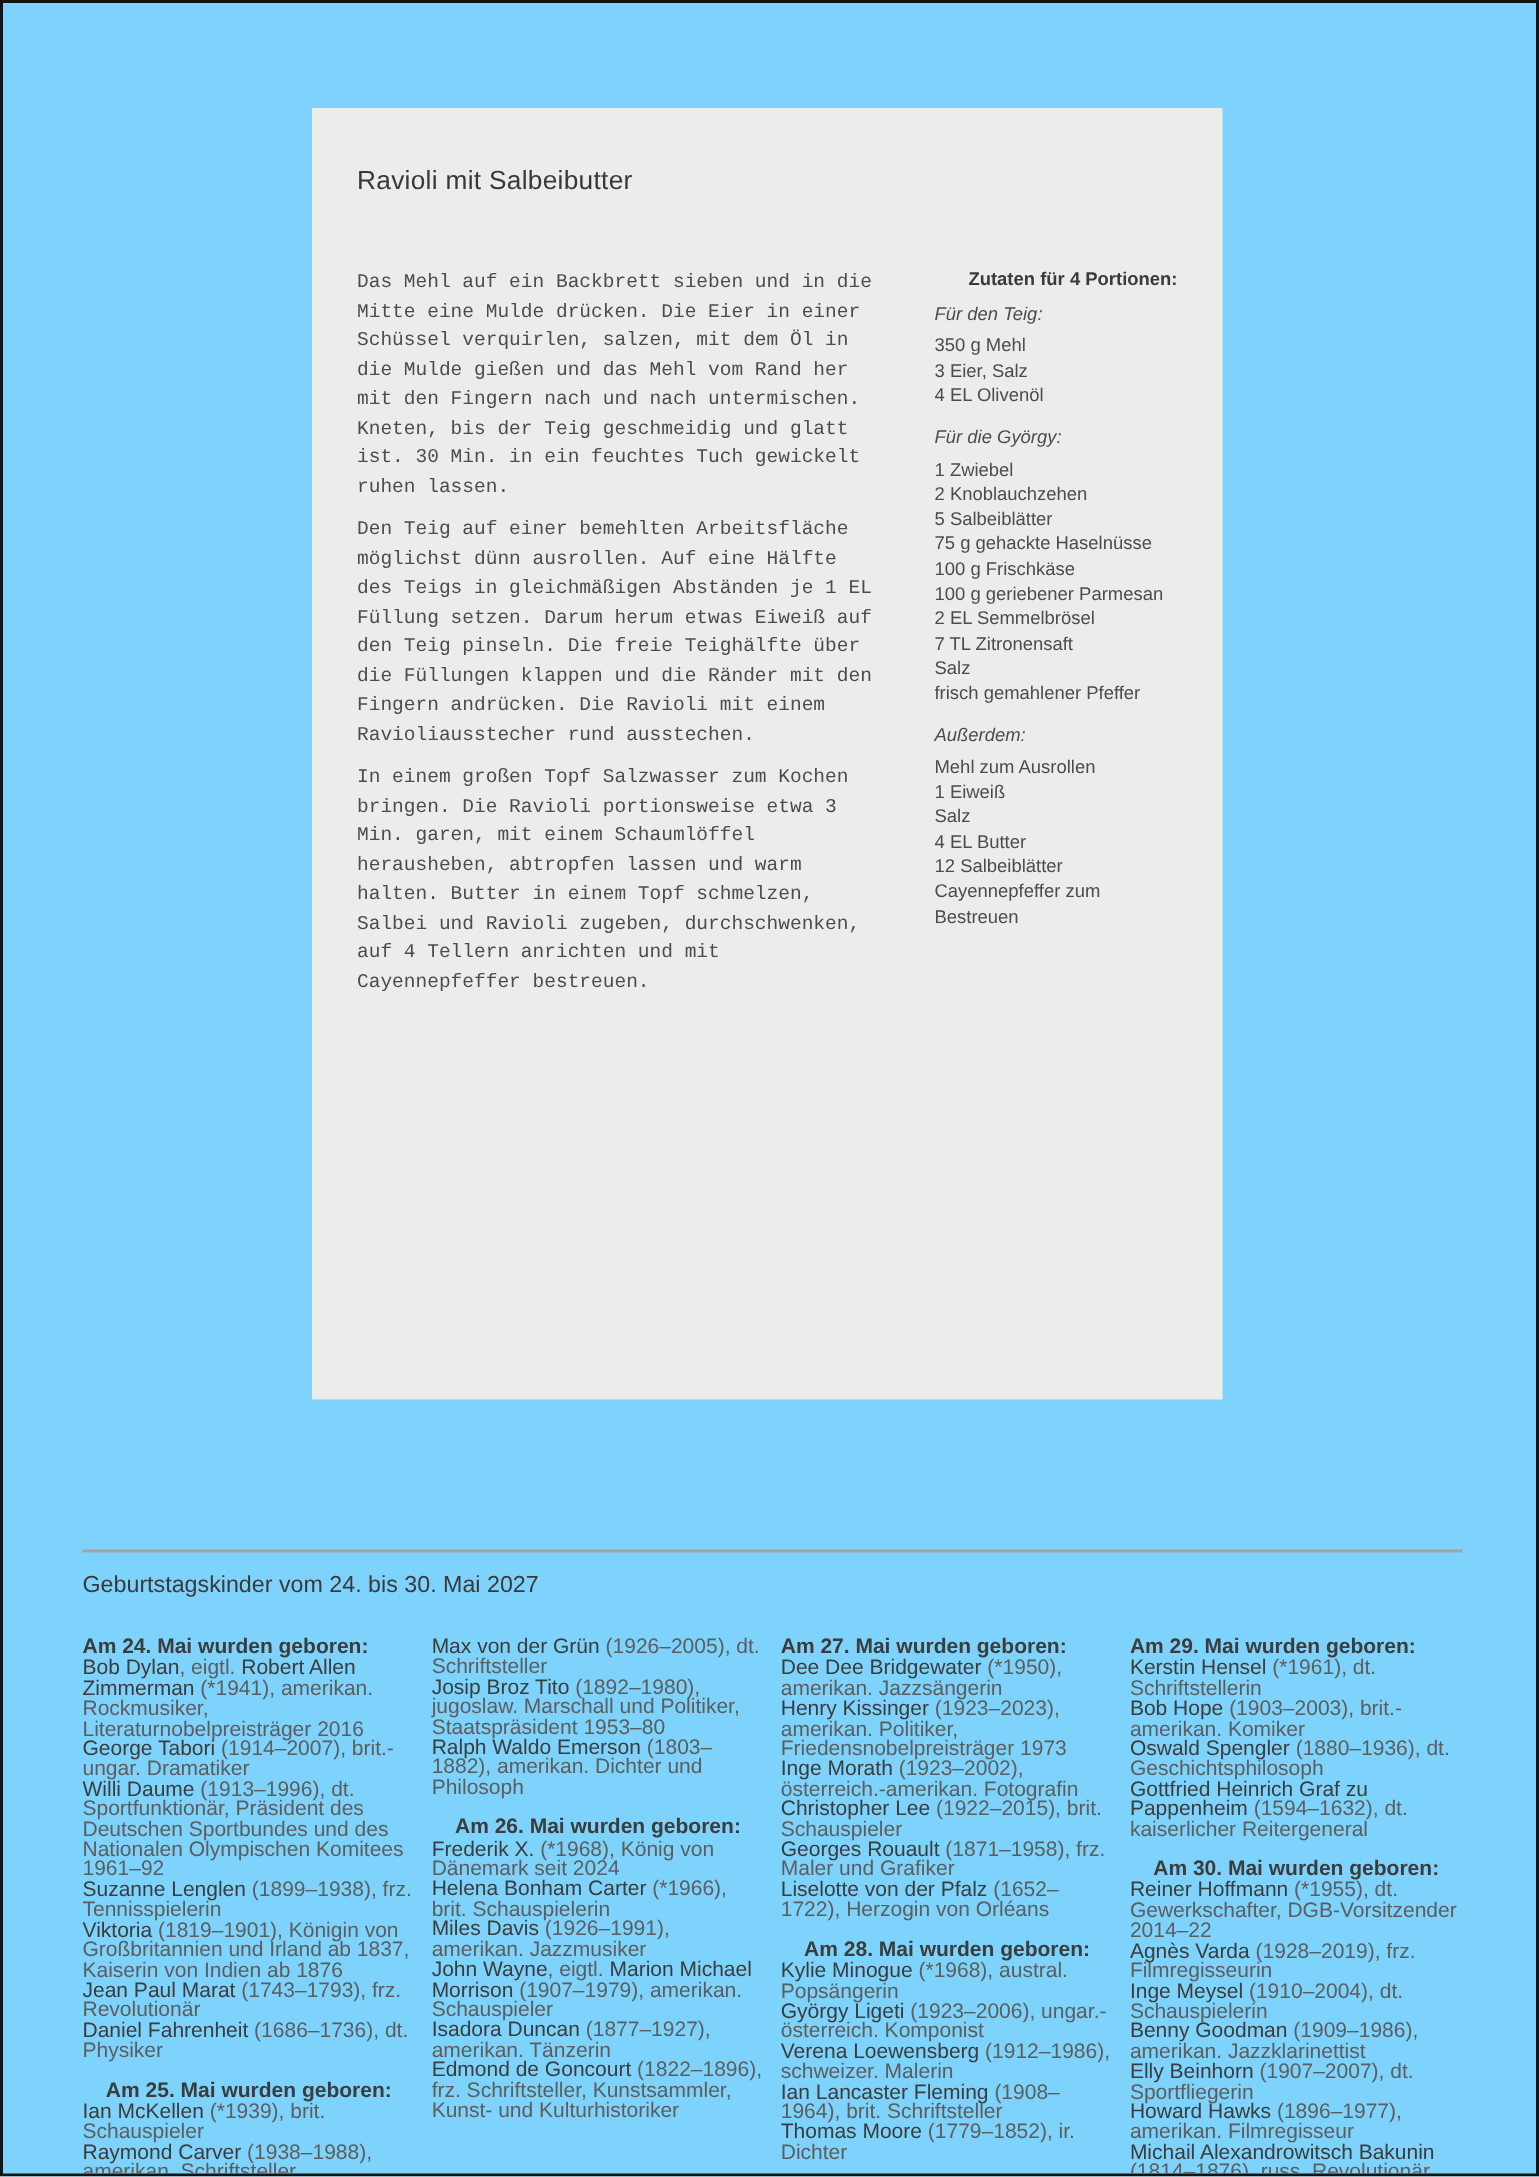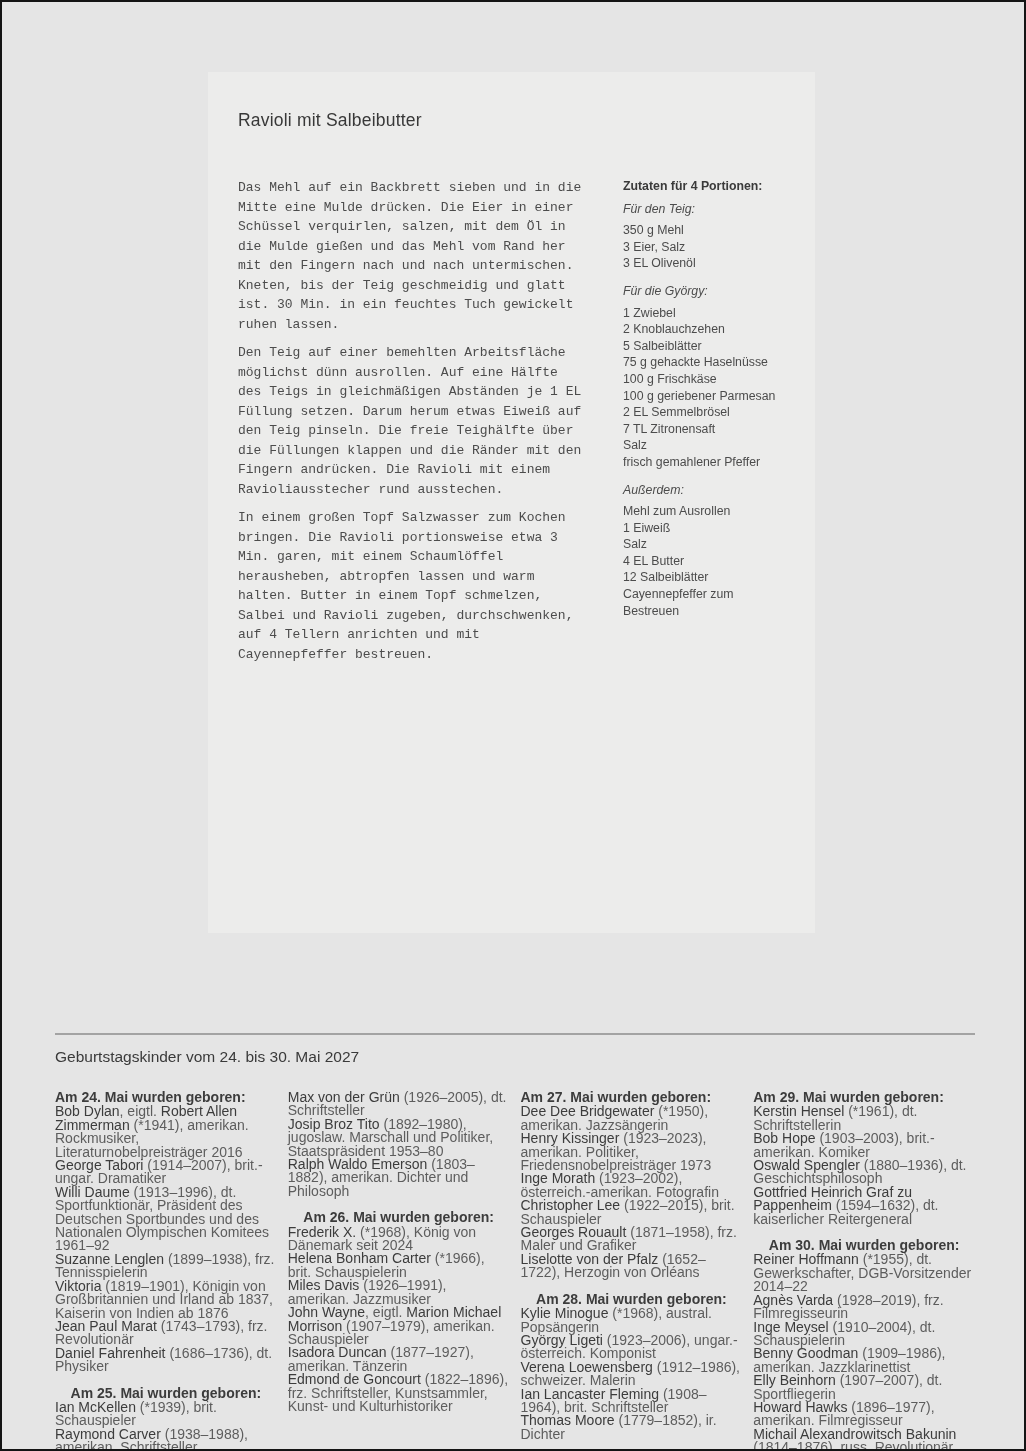--- a/index.html
+++ b/index.html
@@ -1,20 +1,20 @@
 <!DOCTYPE html>
 <html lang="de"><head>
 <meta charset="utf-8">
 <style>
   html,body{margin:0;padding:0;background:#fff;}
   .page{
     position:relative;
     width:1026px;height:1451px;
     box-sizing:border-box;
-    background:#e5e5e5;
+    background:#7dd3fc;
     border:2px solid #141414;
     font-family:"Liberation Sans", sans-serif;
     overflow:hidden;
   }
   
   .recipe-box{
     position:absolute;left:206px;top:70px;
     width:607px;height:861px;
     box-sizing:border-box;
     padding:38px 30px 0 30px;
@@ -30,21 +30,21 @@
     width:345px;flex:0 0 345px;
     font-size:13px;line-height:19.5px;color:#4c4c4c;
   }
   .recipe-text p{margin:0 0 9px 0;font-family:Liberation Mono, monospace;}
   .ingredients{
     flex:1 1 auto;
     font-size:12.3px;line-height:16.6px;color:#4c4c4c;
   }
   .ingredients-heading{
     margin:0 0 5px 0;
-    font-size:12.3px;font-weight:700;color:#3a3a3a;
+    font-size:12.3px;font-weight:700;color:#3a3a3a;text-align:right;
   }
   .ing-group{margin:0 0 10px 0;}
   .ing-label{font-style:italic;margin:0 0 5px 0;padding-top:1px;}
   
   .birthdays{
     position:absolute;left:53px;top:1031px;width:920px;
   }
   .rule{
     border:none;height:2px;margin:0 0 13px 0;padding:0;
   }
@@ -79,21 +79,21 @@
           <p class="recipe-paragraph">Den Teig auf einer bemehlten Arbeitsfläche möglichst dünn ausrollen. Auf eine Hälfte des Teigs in gleichmäßigen Abständen je 1 EL Füllung setzen. Darum herum etwas Eiweiß auf den Teig pinseln. Die freie Teighälfte über die Füllungen klappen und die Ränder mit den Fingern andrücken. Die Ravioli mit einem Ravioliausstecher rund ausstechen.</p>
           <p class="recipe-paragraph">In einem großen Topf Salzwasser zum Kochen bringen. Die Ravioli portionsweise etwa 3 Min. garen, mit einem Schaumlöffel herausheben, abtropfen lassen und warm halten. Butter in einem Topf schmelzen, Salbei und Ravioli zugeben, durchschwenken, auf 4 Tellern anrichten und mit Cayennepfeffer bestreuen.</p>
         </div>
       <aside class="ingredients">
         <h2 class="ingredients-heading">Zutaten für 4 Portionen:</h2>
         <div id="ingredient-groups">
             <div class="ing-group">
               <div class="ing-label">Für den Teig:</div>
               <div class="ing-item">350 g Mehl</div>
               <div class="ing-item">3 Eier, Salz</div>
-              <div class="ing-item">3 EL Olivenöl</div>
+              <div class="ing-item">4 EL Olivenöl</div>
             </div>
             <div class="ing-group">
               <div class="ing-label">Für die György:</div>
               <div class="ing-item">1 Zwiebel</div>
               <div class="ing-item">2 Knoblauchzehen</div>
               <div class="ing-item">5 Salbeiblätter</div>
               <div class="ing-item">75 g gehackte Haselnüsse</div>
               <div class="ing-item">100 g Frischkäse</div>
               <div class="ing-item">100 g geriebener Parmesan</div>
               <div class="ing-item">2 EL Semmelbrösel</div>

